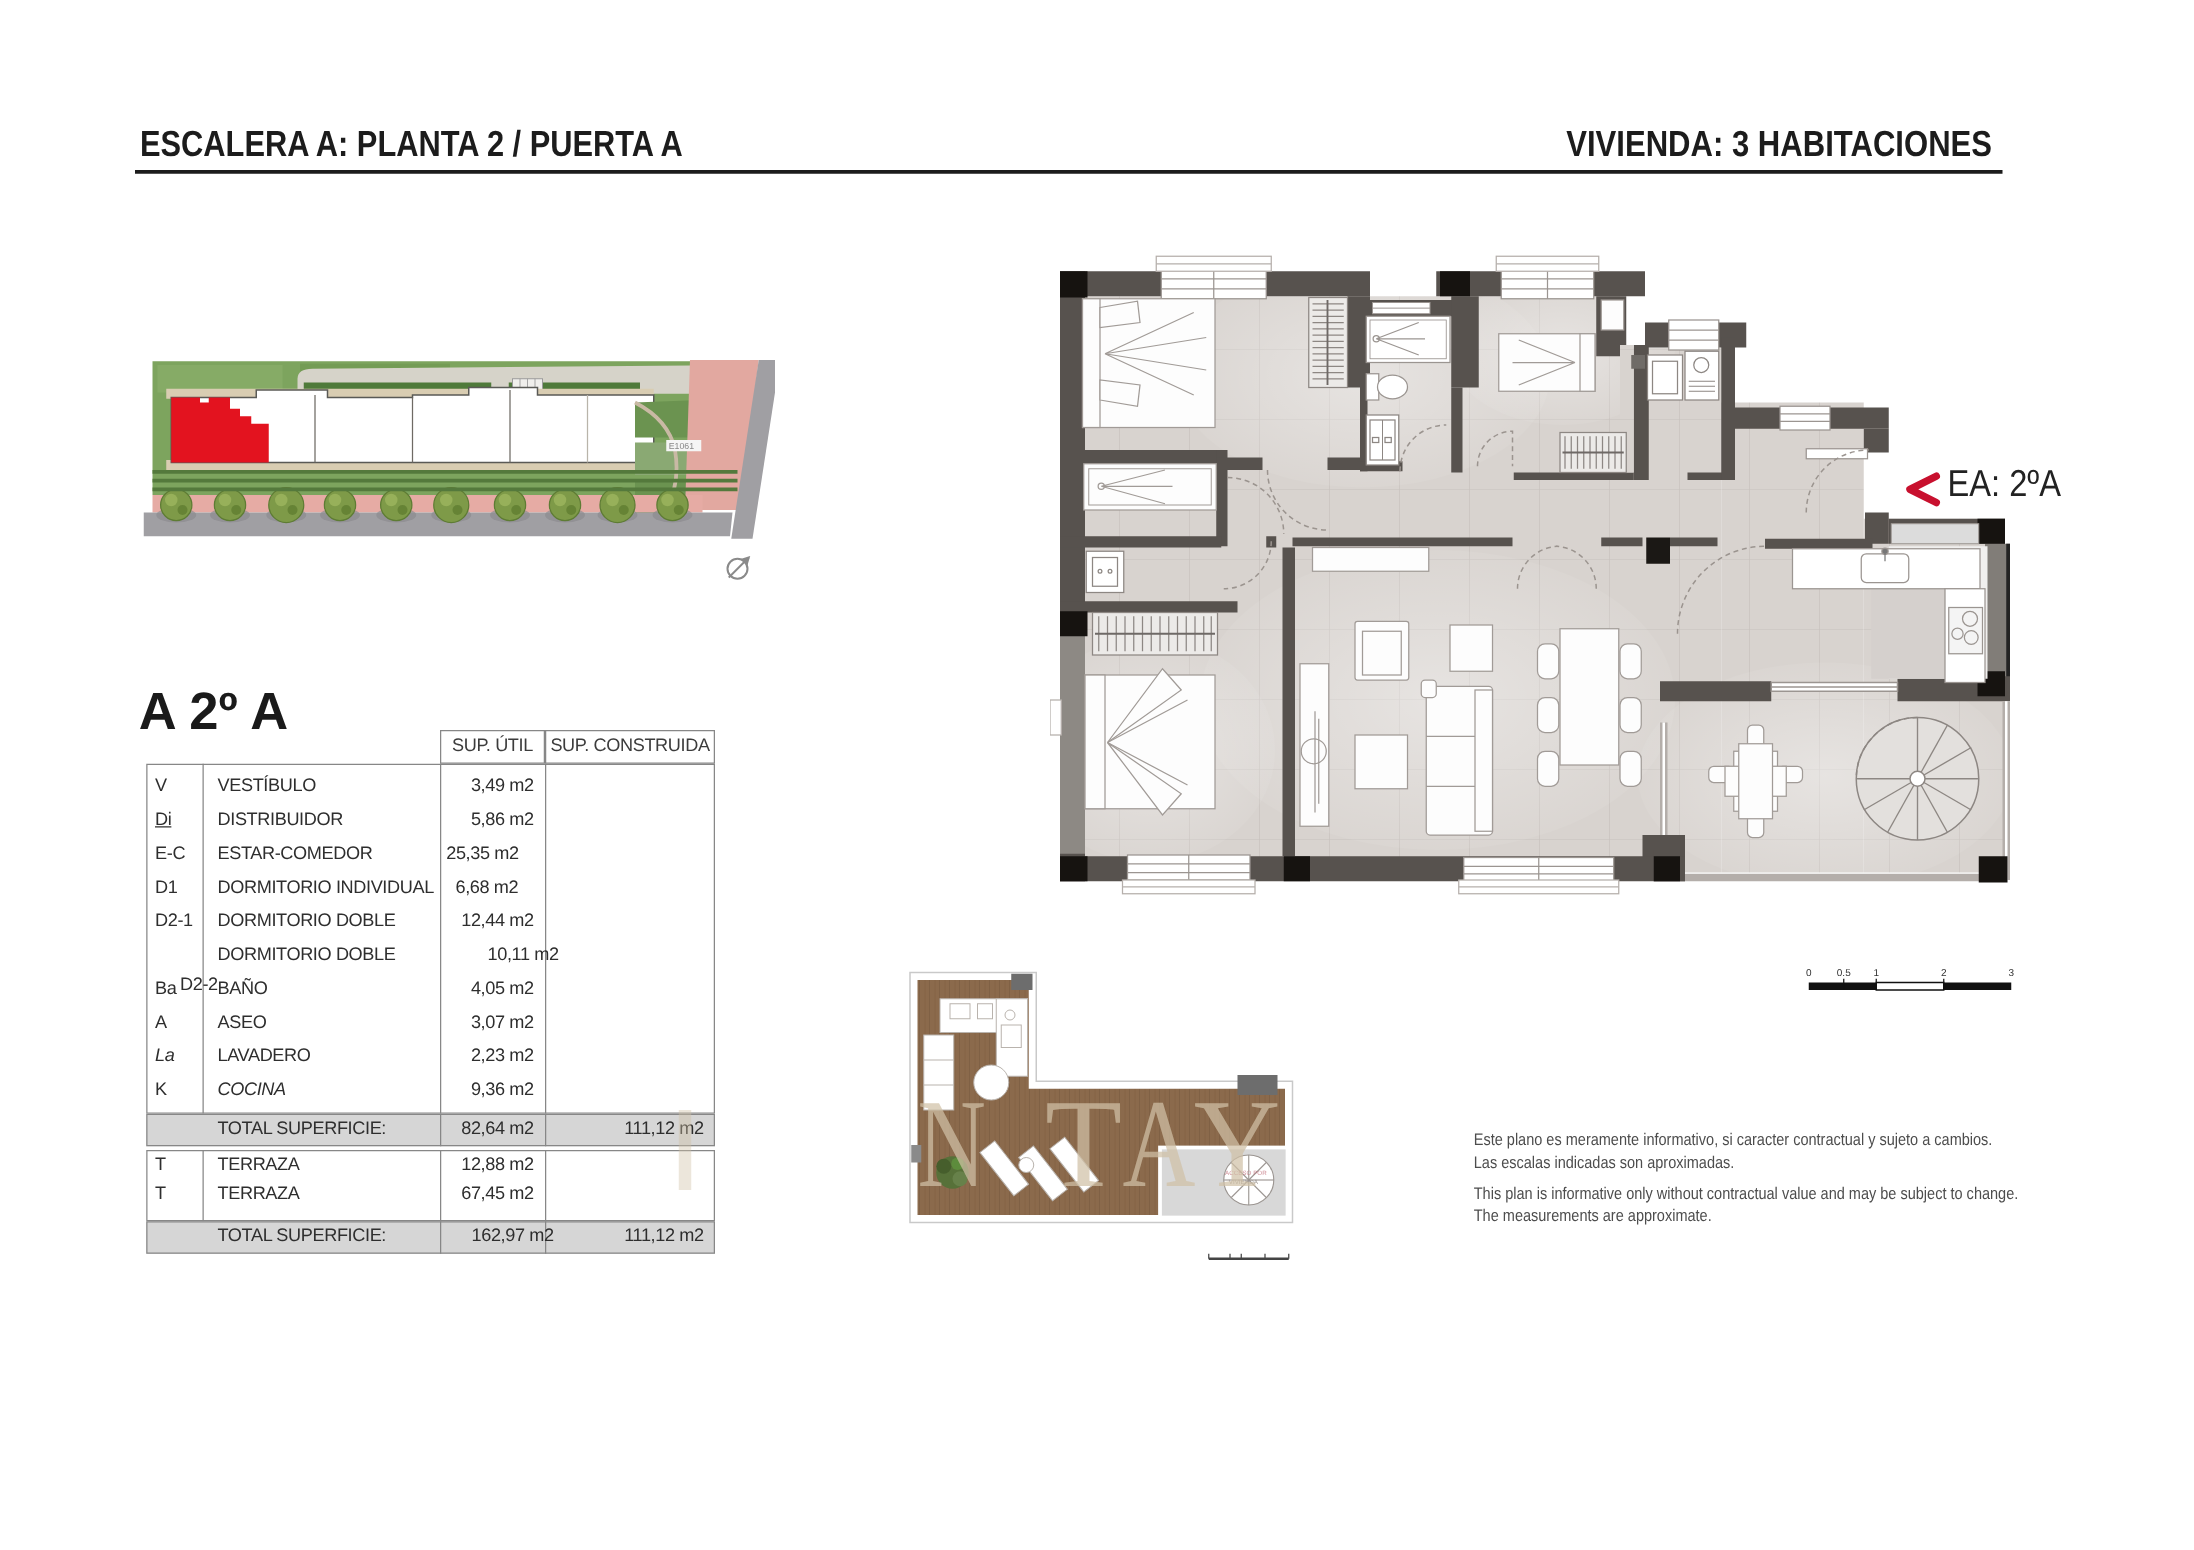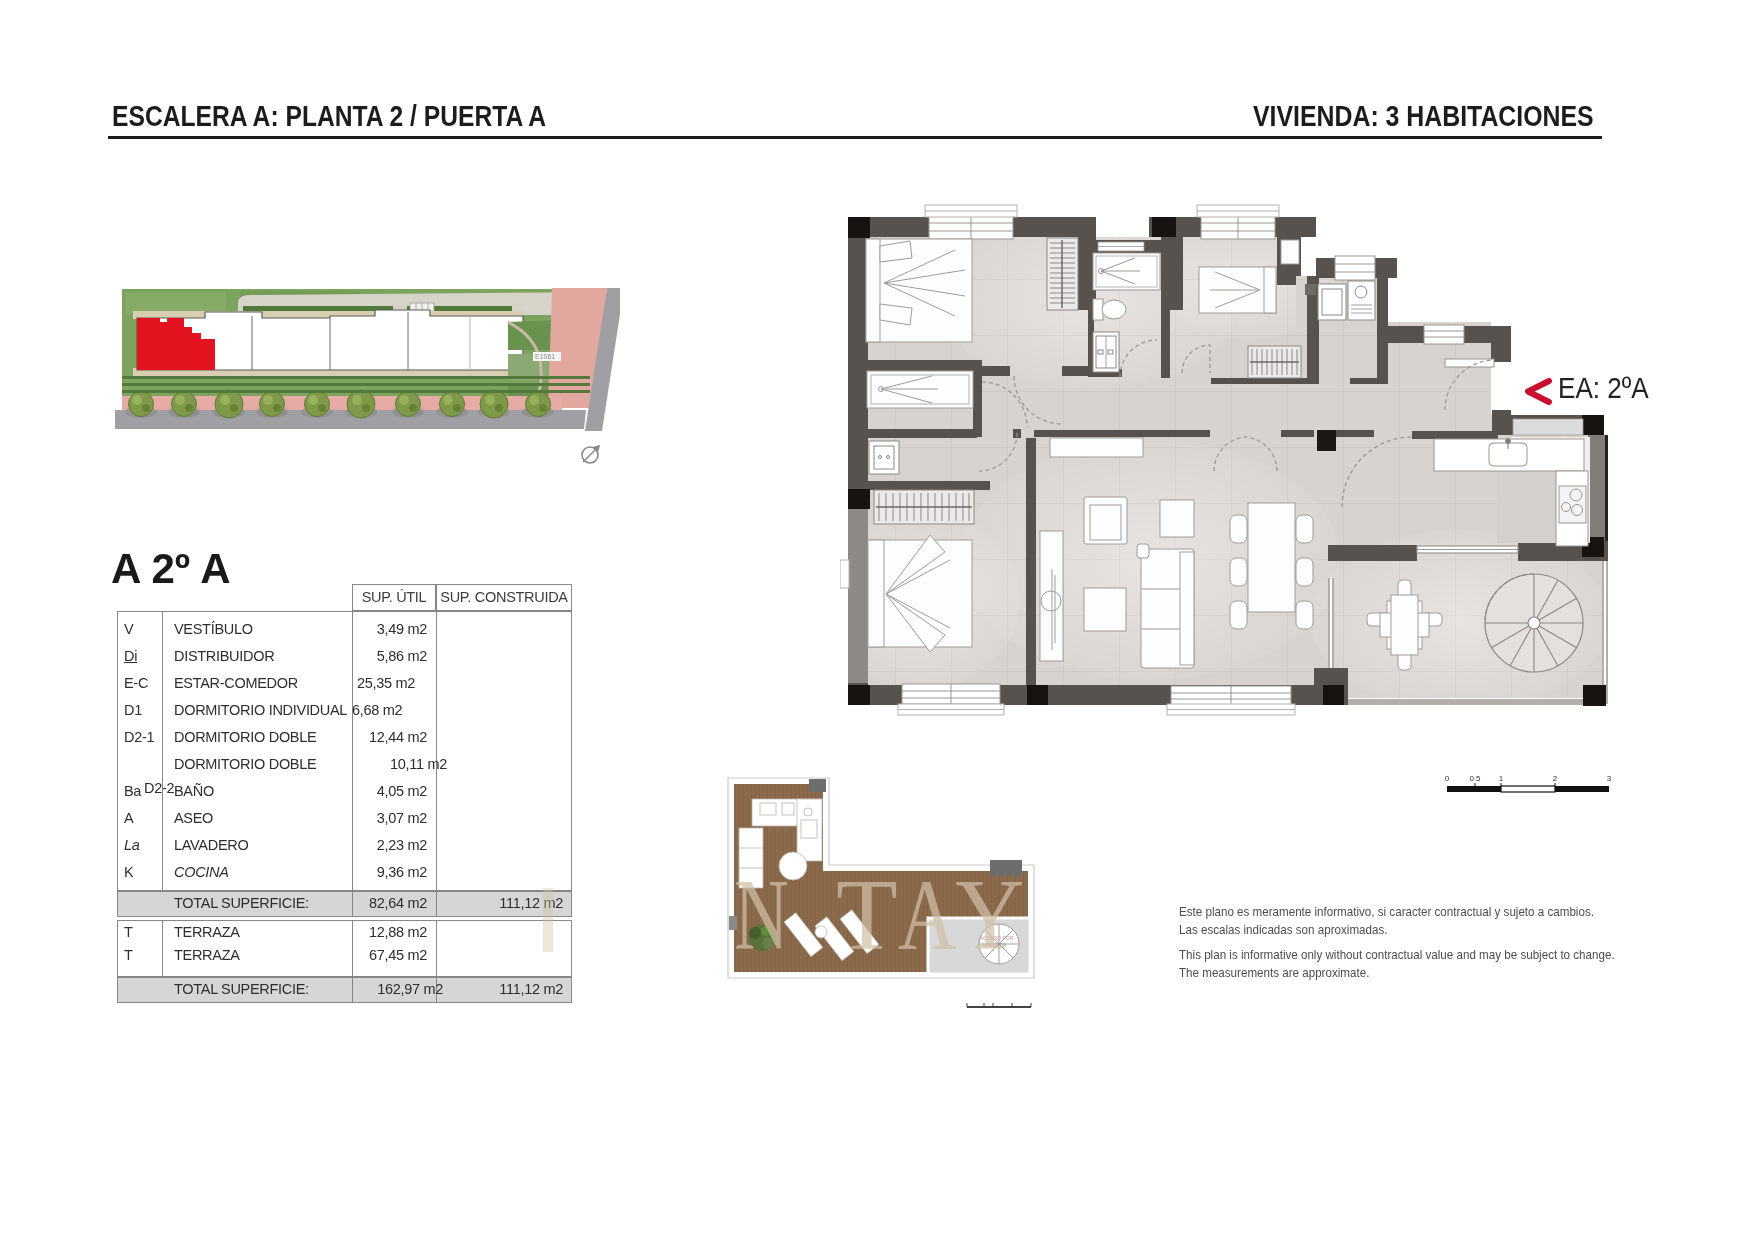--- a/index.html
+++ b/index.html
@@ -38,21 +38,21 @@
     <div class="t" style="left:124px;top:648px;text-decoration:underline;">Di</div>
       <div class="t" style="left:174px;top:648px;">DISTRIBUIDOR</div>
       <div class="t" style="left:352px;top:648px;width:75px;text-align:right;">5,86 m2</div>
 
     <div class="t" style="left:124px;top:675px;">E-C</div>
       <div class="t" style="left:174px;top:675px;">ESTAR-COMEDOR</div>
       <div class="t" style="left:340px;top:675px;width:75px;text-align:right;">25,35 m2</div>
 
     <div class="t" style="left:124px;top:702px;">D1</div>
       <div class="t" style="left:174px;top:702px;">DORMITORIO INDIVIDUAL</div>
-      <div class="t" style="left:352px;top:702px;width:75px;text-align:left;">6,68 m2</div>
+      <div class="t" style="left:352px;top:702px;width:75px;text-align:center;">6,68 m2</div>
 
     <div class="t" style="left:124px;top:729px;">D2-1</div>
       <div class="t" style="left:174px;top:729px;">DORMITORIO DOBLE</div>
       <div class="t" style="left:352px;top:729px;width:75px;text-align:right;">12,44 m2</div>
 
     <div class="t" style="left:124px;top:780px;margin-left:20px;">D2-2</div>
       <div class="t" style="left:174px;top:756px;">DORMITORIO DOBLE</div>
       <div class="t" style="left:352px;top:756px;width:75px;text-align:right;padding-left:20px;">10,11 m2</div>
 
     <div class="t" style="left:124px;top:783px;">Ba</div>

